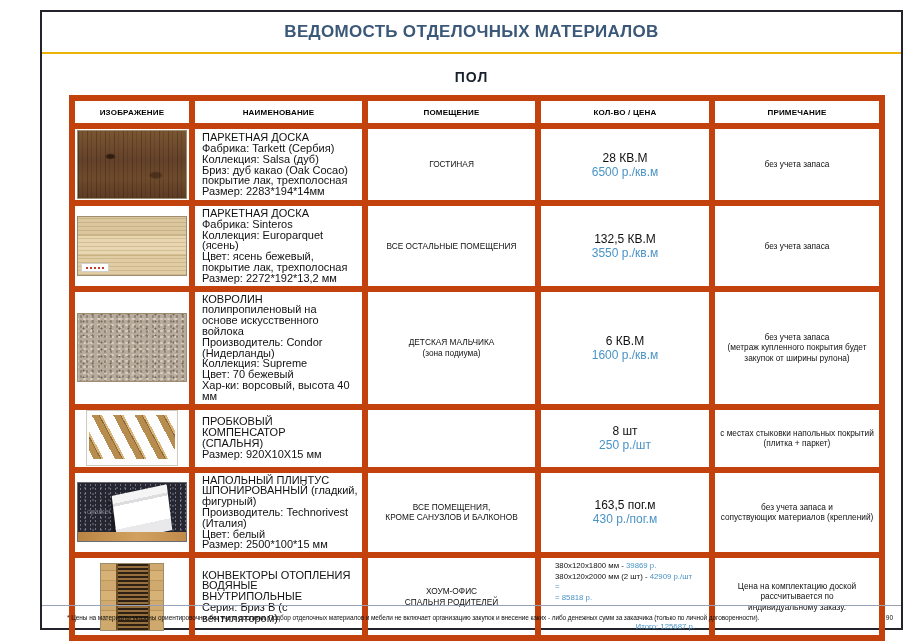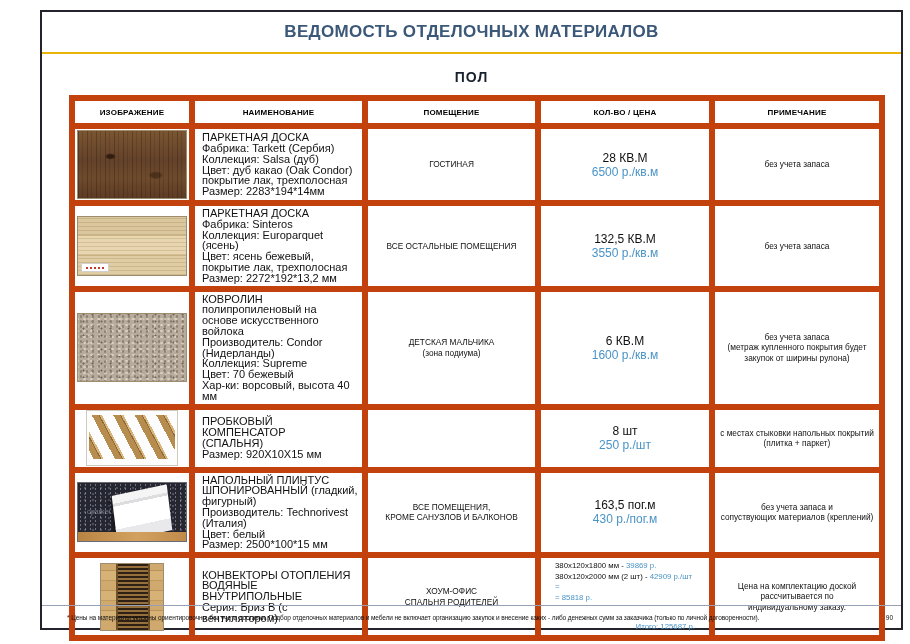--- a/index.html
+++ b/index.html
@@ -141,21 +141,21 @@
     <tbody>
 
       <tr class="h77">
         <td class="img-cell">
           <div class="thumb t1"></div>
         </td>
         <td class="name-cell">
           <div>ПАРКЕТНАЯ ДОСКА</div>
           <div>Фабрика: Tarkett (Сербия)</div>
           <div>Коллекция: Salsa (дуб)</div>
-          <div>Цвет: дуб какао (Oak Condor)</div>
+          <div>Бриз: дуб какао (Oak Cocao)</div>
           <div>покрытие лак, трехполосная</div>
           <div>Размер: 2283*194*14мм</div>
         </td>
         <td class="center-cell">
           <div>ГОСТИНАЯ</div>
         </td>
         <td class="qty-cell">
           <div class="qty-line">28 КВ.М</div>
           <div class="price-line">6500 р./кв.м</div>
         </td>

